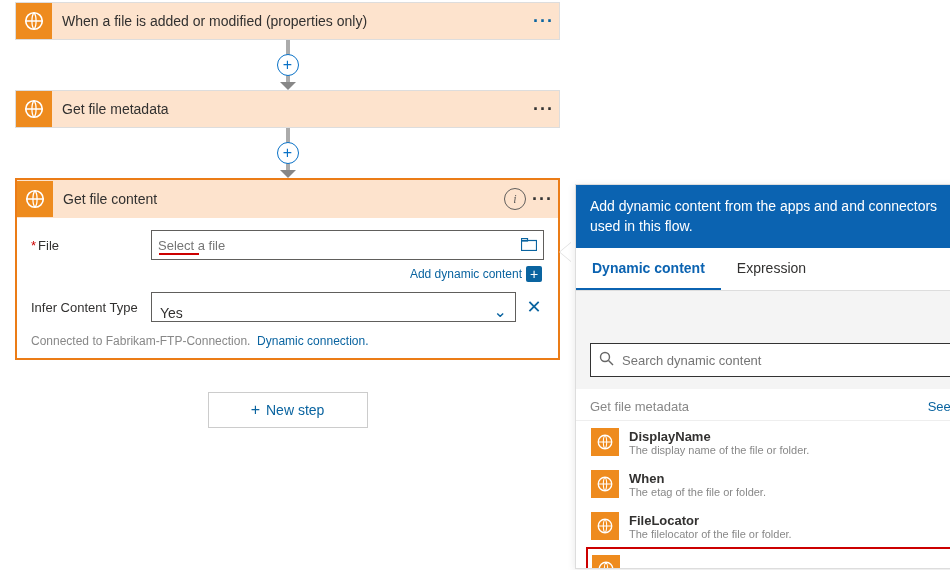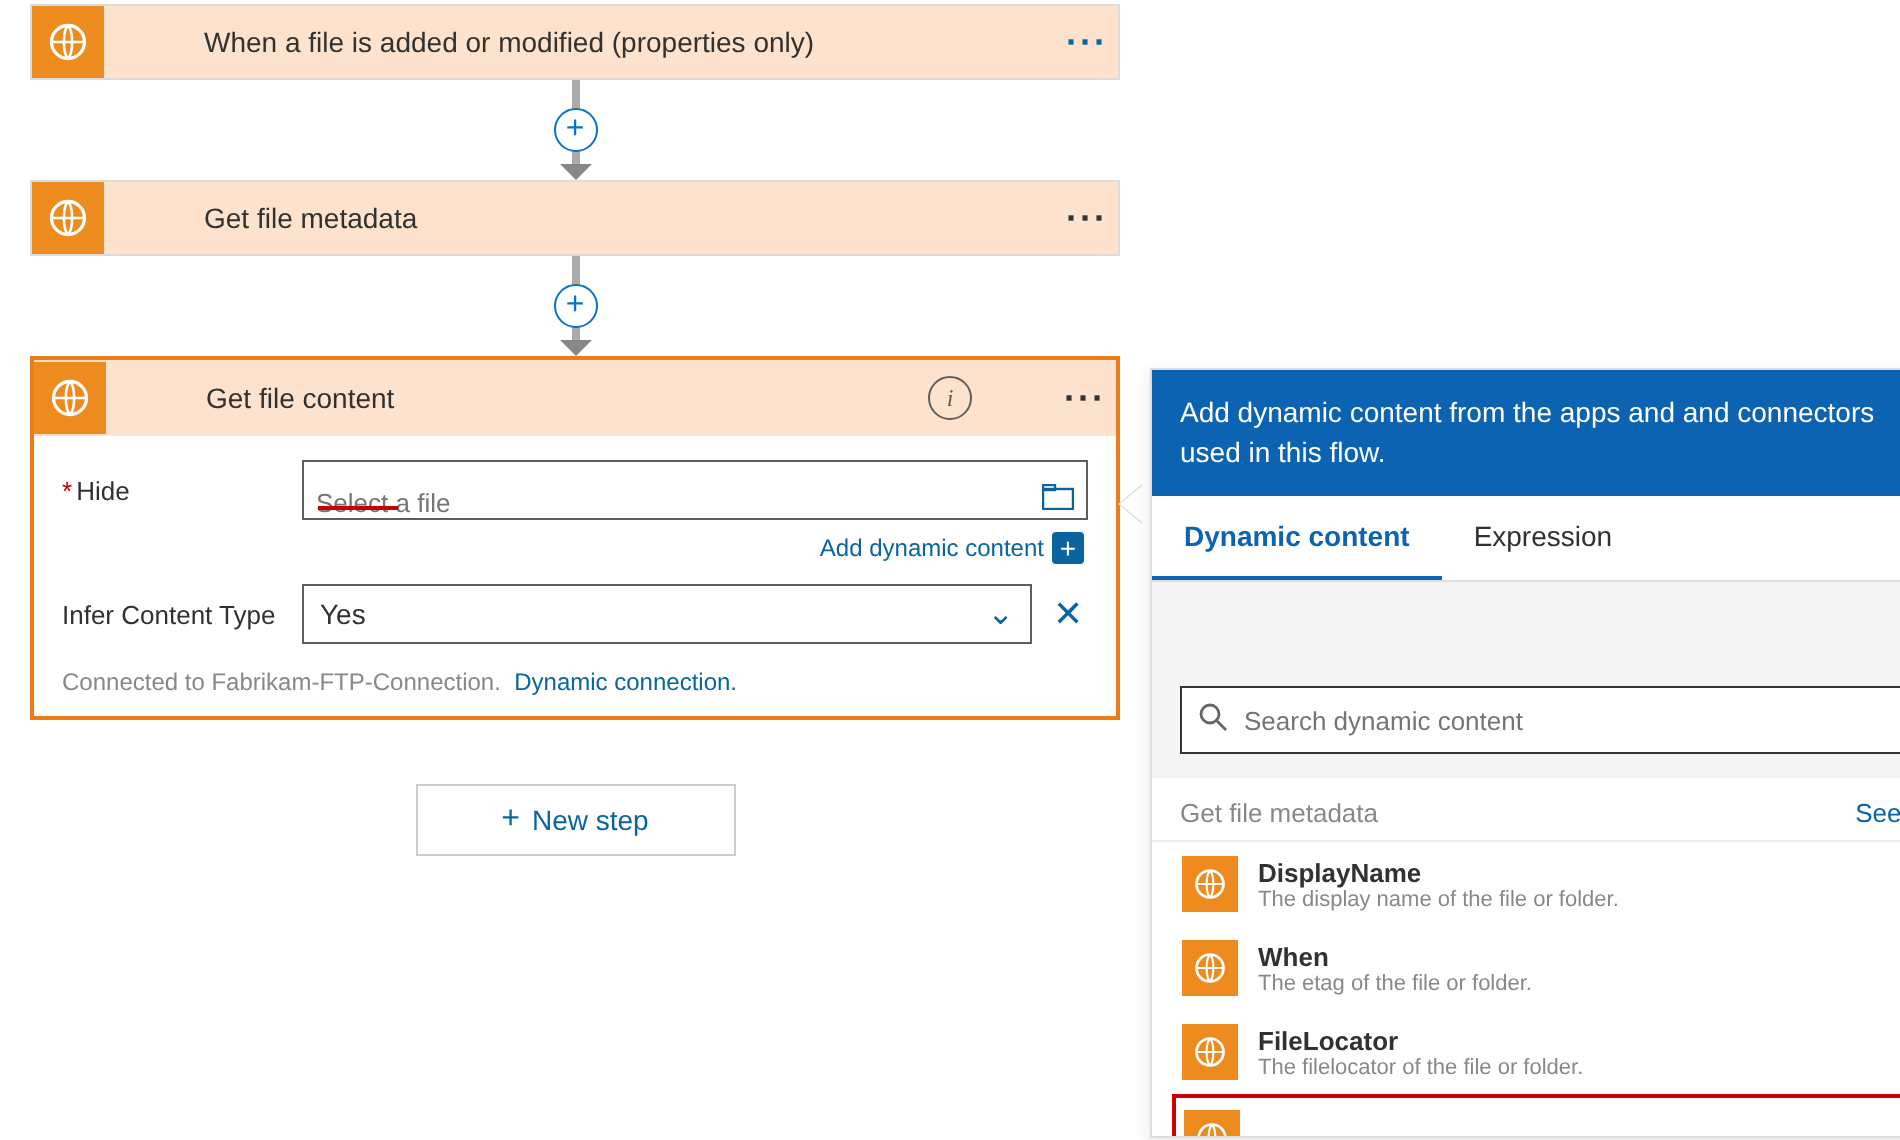--- a/index.html
+++ b/index.html
@@ -2,46 +2,46 @@
 <html><head>
 <meta charset="utf-8">
 <style>
   * { box-sizing: border-box; margin: 0; padding: 0; font-family: "Segoe UI", Arial, sans-serif; }
   body { width: 950px; height: 570px; background: #ffffff; position: relative; font-size: 14px; color: #323130; }
   .canvas { width: 950px; height: 570px; position: relative; overflow: hidden; }
 
   .flow-col { position: absolute; left: 15px; top: 0; width: 545px; }
 
   .step-card { width: 545px; border: 1px solid #ddd; background: #fff; }
-  .step-header { display: flex; align-items: center; background: #fde3cd; height: 38px; gap: 40px; }
+  .step-header { display: flex; align-items: center; background: #fde3cd; height: 38px; }
   .step-header.thin { height: 36px; }
   .step-icon { width: 36px; height: 36px; background: #ee8b1e; display: flex; align-items: center; justify-content: center; flex-shrink: 0; }
   .step-icon svg { width: 22px; height: 22px; fill: #fff; }
   .step-title { flex: 1; padding: 0 10px; font-size: 14px; color: #323130; }
   .step-info { width: 22px; height: 22px; border: 1px solid #605e5c; border-radius: 50%; display: flex; align-items: center; justify-content: center; margin-right: 6px; font-size: 12px; color: #605e5c; font-family: Georgia, serif; font-style: italic; }
   .step-dots { width: 26px; text-align: center; color: #0a64a0; letter-spacing: 1px; font-weight: bold; font-size: 18px; cursor: pointer; padding-right:8px; }
   .step-dots.dark { color: #333; }
 
   .connector { position: relative; height: 50px; display:flex; align-items:center; justify-content:center; }
   .connector .line { position:absolute; width: 4px; background:#ababab; top:0; left:50%; margin-left:-2px; }
   .connector .arrow-down { width:0; height:0; border-left:8px solid transparent; border-right:8px solid transparent; border-top:8px solid #878787; position:absolute; bottom:0; left:50%; transform: translateX(-50%); }
   .connector .plus { position: absolute; top: 50%; left: 50%; transform: translate(-50%,-50%); width: 22px; height:22px; border: 1.5px solid #0a72c7; background:#fff; border-radius:50%; display:flex; align-items:center; justify-content:center; color:#0a72c7; font-size:16px; line-height:1; cursor:pointer; }
 
   .expanded-card { border: 2px solid #eb7c17; }
   .expanded-body { padding: 12px 14px 10px; }
   .field-row { display: flex; align-items: center; margin-bottom: 6px; }
   .field-label { width: 120px; font-size: 13px; }
   .field-label .req { color: #c00; margin-right: 2px; }
-  .field-input-wrap { flex:1; height: 30px; border: 1px solid #605e5c; display:flex; align-items:flex-end; padding: 0 6px; position: relative; }
+  .field-input-wrap { flex:1; height: 30px; border: 1px solid #605e5c; display:flex; align-items:center; padding: 0 6px; position: relative; }
   .field-input-wrap input { flex:1; border:none; outline:none; font-size:13px; color:#666; }
   .field-input-wrap .underline-red { position:absolute; bottom:4px; left:7px; width: 40px; height:2px; background:#c00; }
   .folder-icon { color:#0a64a0; font-size:15px; }
   .dyn-link { text-align: right; font-size: 12px; color:#0a64a0; padding-right: 2px; display:flex; justify-content:flex-end; align-items:center; gap:4px; margin-bottom: 10px; }
   .dyn-link .sq { width:16px; height:16px; background:#0a64a0; color:#fff; display:flex; align-items:center; justify-content:center; font-size:14px; border-radius:2px; }
-  .select-wrap { flex:1; height:30px; border:1px solid #605e5c; display:flex; align-items:center; padding:0 8px; justify-content:space-between; }
+  .select-wrap { flex:1; height:30px; border:1px solid #605e5c; display:flex; align-items:flex-end; padding:0 8px; justify-content:space-between; }
   .chevron { color:#0a64a0; font-size:16px; }
   .x-btn { width:20px; margin-left:8px; color:#0a64a0; font-size:18px; text-align:center; cursor:pointer; }
   .conn-info { font-size:12px; color:#888; margin-top:12px; }
   .conn-info a { color:#0a64a0; text-decoration:none; }
 
   .new-step-btn { margin: 32px auto 0; width:160px; height:36px; border:1px solid #ccc; background:#fff; color:#0a64a0; display:flex; align-items:center; justify-content:center; gap:6px; font-size:14px; cursor:pointer; }
   .new-step-btn .plus-sign { font-size:16px; }
 
   .panel { position: absolute; top: 184px; left: 575px; width: 424px; height: 385px; background: #fff; border:1px solid #ddd; box-shadow: 0 2px 8px rgba(0,0,0,.1); display:flex; flex-direction:column; }
   .panel-head { background:#0b63b1; color:#fff; padding: 12px 14px; display:flex; }
@@ -121,21 +121,21 @@
               <circle cx="12" cy="12" r="9" fill="none" stroke="#fff" stroke-width="1.8"></circle>
               <path d="M3 12h18M12 3c3 3 3 15 0 18M12 3c-3 3-3 15 0 18" fill="none" stroke="#fff" stroke-width="1.4"></path>
             </svg>
       </div>
       <div class="step-title">Get file content</div>
       <div class="step-info">i</div>
       <div class="step-dots dark">···</div>
     </div>
     <div class="expanded-body">
       <div class="field-row">
-        <div class="field-label"><span class="req">*</span><span>Hide</span></div>
+        <div class="field-label"><span class="req">*</span><span>File</span></div>
         <div class="field-input-wrap">
           <input type="text" placeholder="Select a file" style="">
           <span class="underline-red"></span>
           <span class="folder-icon">
             <svg width="16" height="13" viewBox="0 0 16 13">
                   <rect x="0.5" y="2.5" width="15" height="10" fill="none" stroke="#0a64a0" stroke-width="1.2"></rect>
                   <rect x="0.5" y="0.5" width="6" height="2.5" fill="none" stroke="#0a64a0" stroke-width="1.2"></rect>
                 </svg>
           </span>
         </div>

